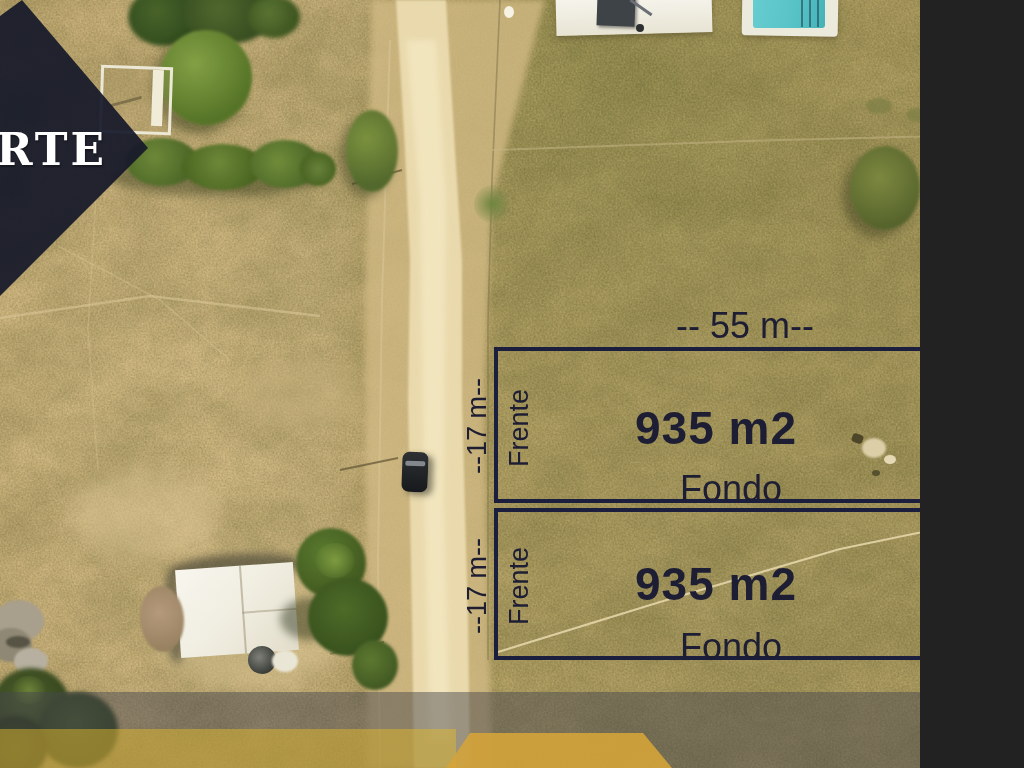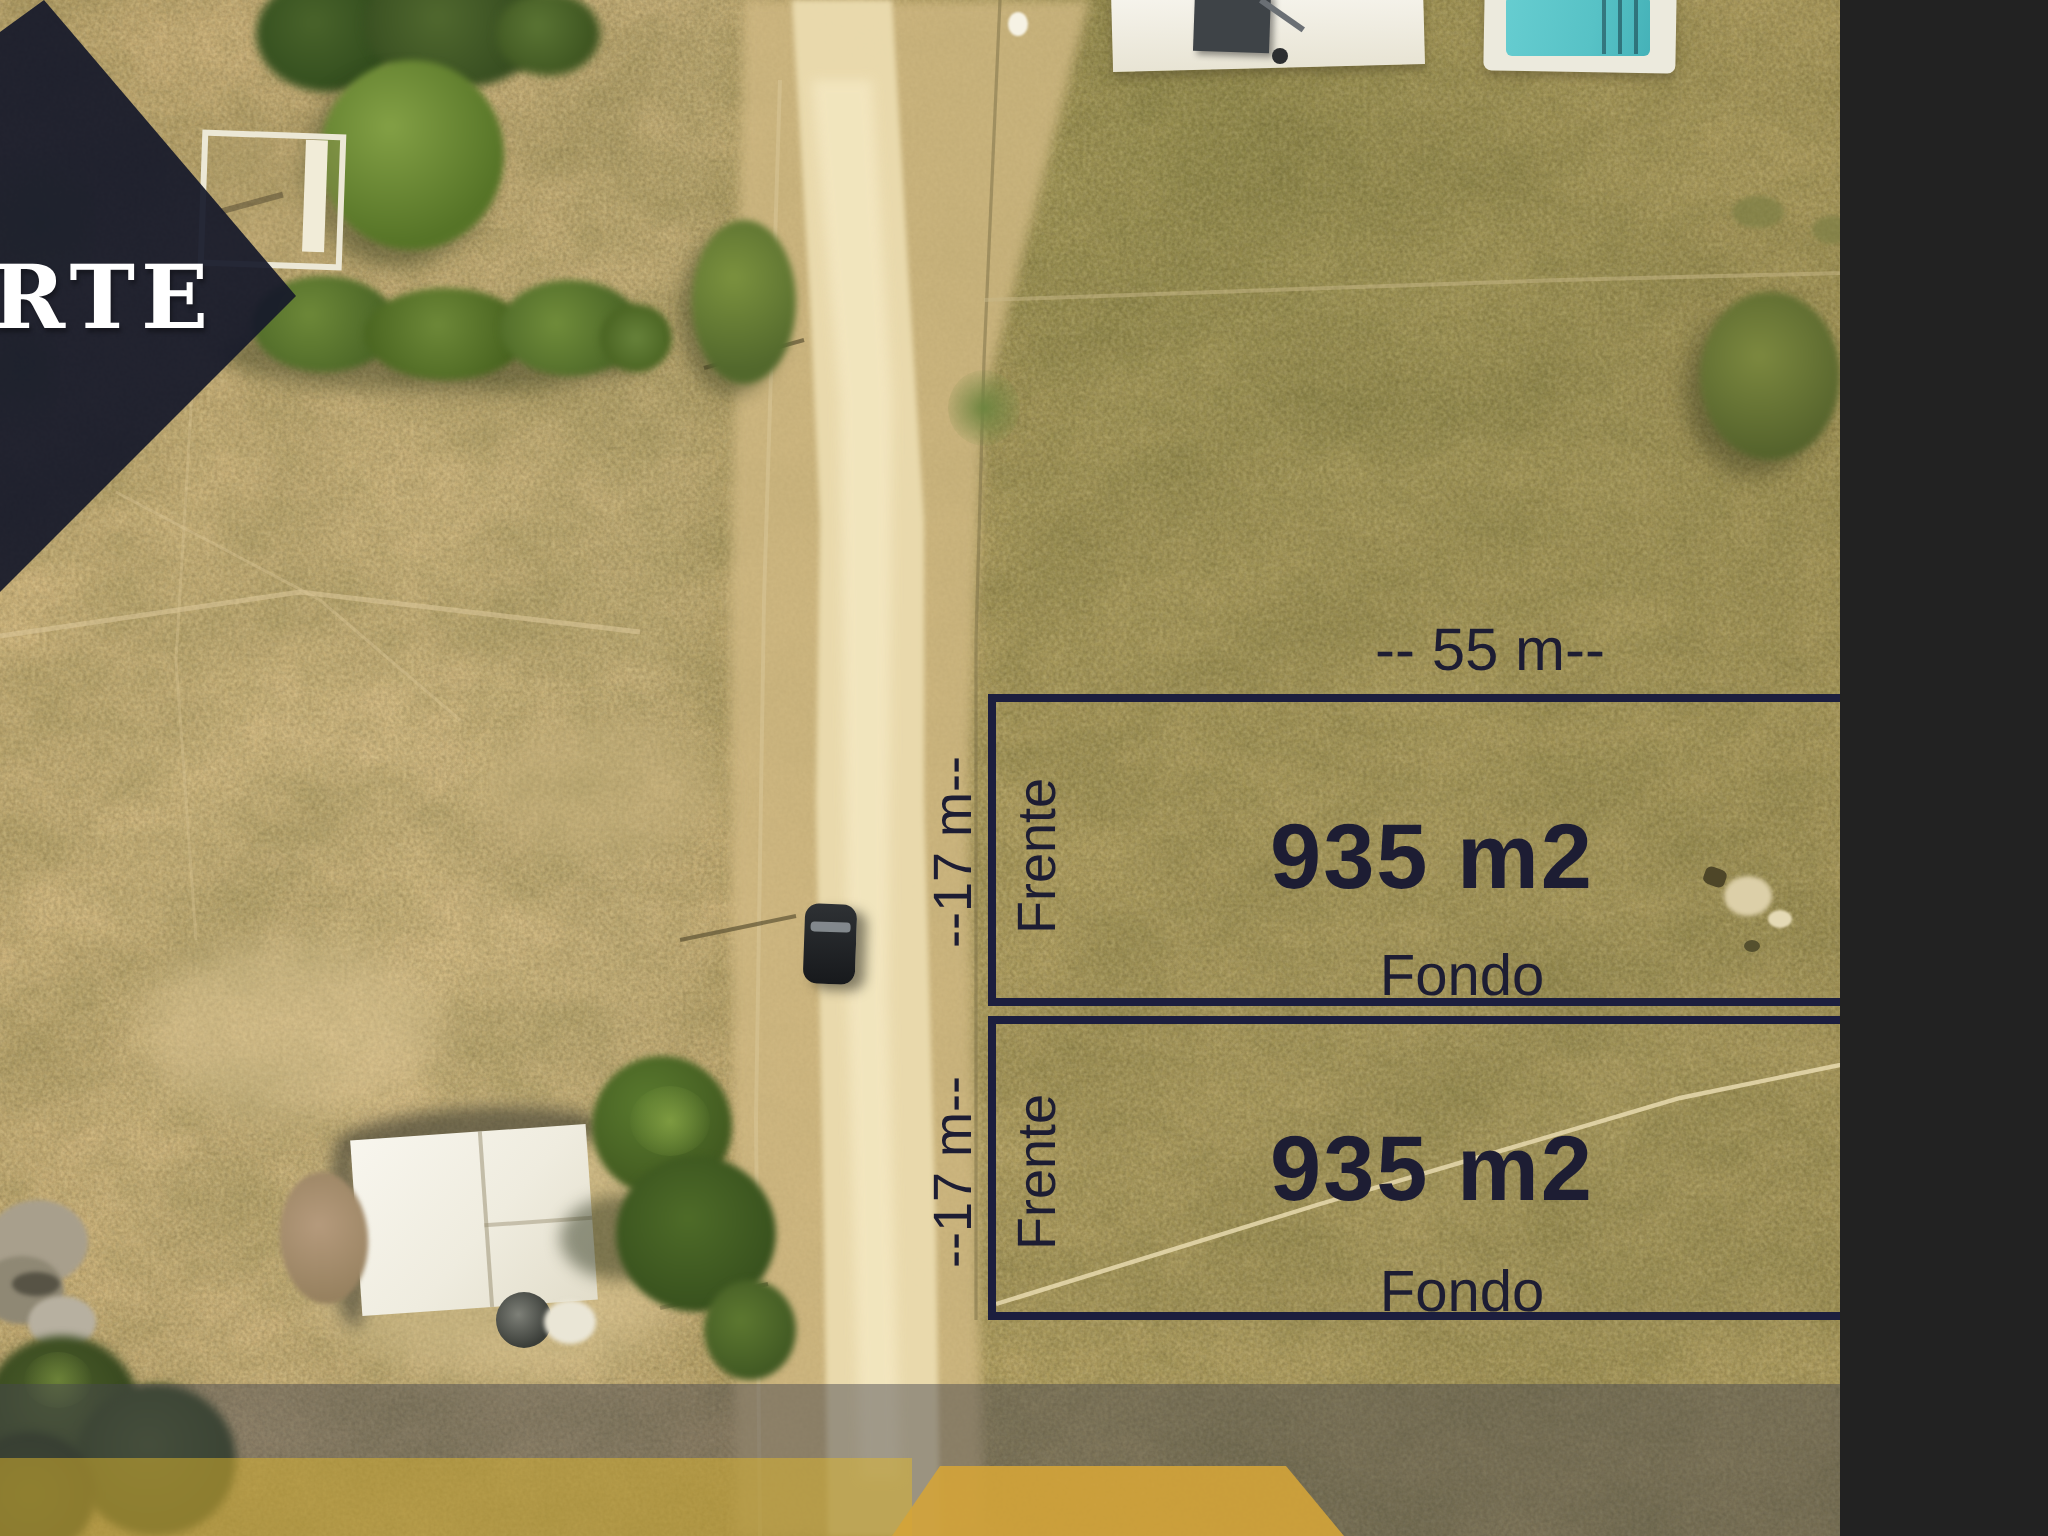--- a/index.html
+++ b/index.html
@@ -15,23 +15,23 @@
       radial-gradient(600px 500px at 12% 48%, rgba(214,190,134,.55), transparent 60%),
       radial-gradient(500px 380px at 25% 72%, rgba(208,184,128,.45), transparent 60%),
       radial-gradient(420px 300px at 65% 10%, rgba(124,124,60,.5), transparent 65%),
       linear-gradient(95deg,#c9ae76 0%,#cdb47e 36%,#c3a76c 46%,#b6a264 54%,#b09c5f 100%);}
   svg.layer{position:absolute;left:0;top:0;}
   
   .lot{position:absolute;border:4px solid #1c1e3e;box-sizing:border-box;}
   .anno{position:absolute;color:#1d1d33;white-space:nowrap;transform:translate(-50%,-50%);}
   .anno.rot{transform:translate(-50%,-50%) rotate(-90deg);}
   .dim{font-size:27px;}
-  .wlabel{font-size:30px;}
+  .wlabel{font-size:36px;}
   .area{font-size:46px;font-weight:bold;letter-spacing:1px;}
-  .fondo{font-size:29px;}
+  .fondo{font-size:36px;}
   
   .wm-text{position:absolute;left:-4px;top:124px;width:130px;color:#ffffff;
     font-family:"DejaVu Serif",serif;font-weight:bold;font-size:44px;letter-spacing:3px;
     text-shadow:1px 2px 2px rgba(0,0,0,.35);}
   
   .band-gray{position:absolute;left:0;top:692px;width:1024px;height:76px;background:rgba(72,72,80,.48);}
   .band-yellow{position:absolute;left:0;top:729px;width:456px;height:39px;background:rgba(224,184,44,.5);}
   .band-gold{position:absolute;left:440px;top:731px;width:240px;height:37px;background:#d4a438;opacity:.9;
     clip-path:polygon(30px 2px,203px 2px,232px 37px,6px 37px);}
   .seam-v{position:absolute;top:0;bottom:0;width:2px;background:rgba(150,140,110,.5);}

